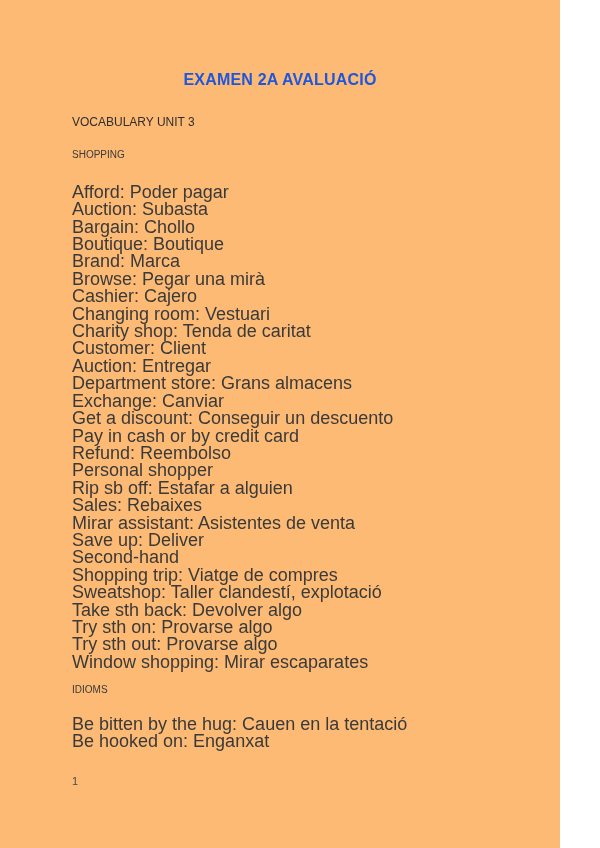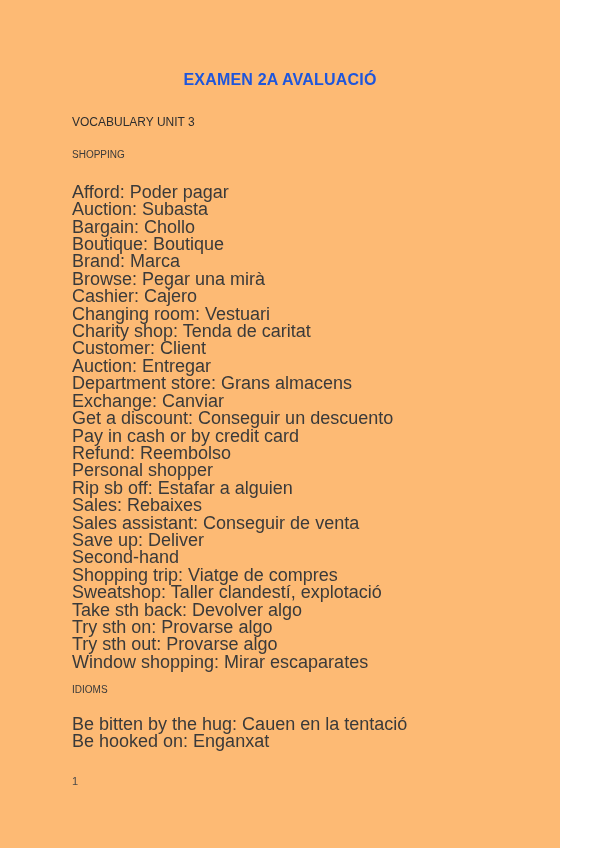--- a/index.html
+++ b/index.html
@@ -84,21 +84,21 @@
       <div class="entry">Customer: Client</div>
       <div class="entry">Auction: Entregar</div>
       <div class="entry">Department store: Grans almacens</div>
       <div class="entry">Exchange: Canviar</div>
       <div class="entry">Get a discount: Conseguir un descuento</div>
       <div class="entry">Pay in cash or by credit card</div>
       <div class="entry">Refund: Reembolso</div>
       <div class="entry">Personal shopper</div>
       <div class="entry">Rip sb off: Estafar a alguien</div>
       <div class="entry">Sales: Rebaixes</div>
-      <div class="entry">Sales assistant: Conseguir de venta</div>
+      <div class="entry">Mirar assistant: Asistentes de venta</div>
       <div class="entry">Save up: Deliver</div>
       <div class="entry">Second-hand</div>
       <div class="entry">Shopping trip: Viatge de compres</div>
       <div class="entry">Sweatshop: Taller clandestí, explotació</div>
       <div class="entry">Take sth back: Devolver algo</div>
       <div class="entry">Try sth on: Provarse algo</div>
       <div class="entry">Try sth out: Provarse algo</div>
       <div class="entry">Window shopping: Mirar escaparates</div>
     </div>
 

